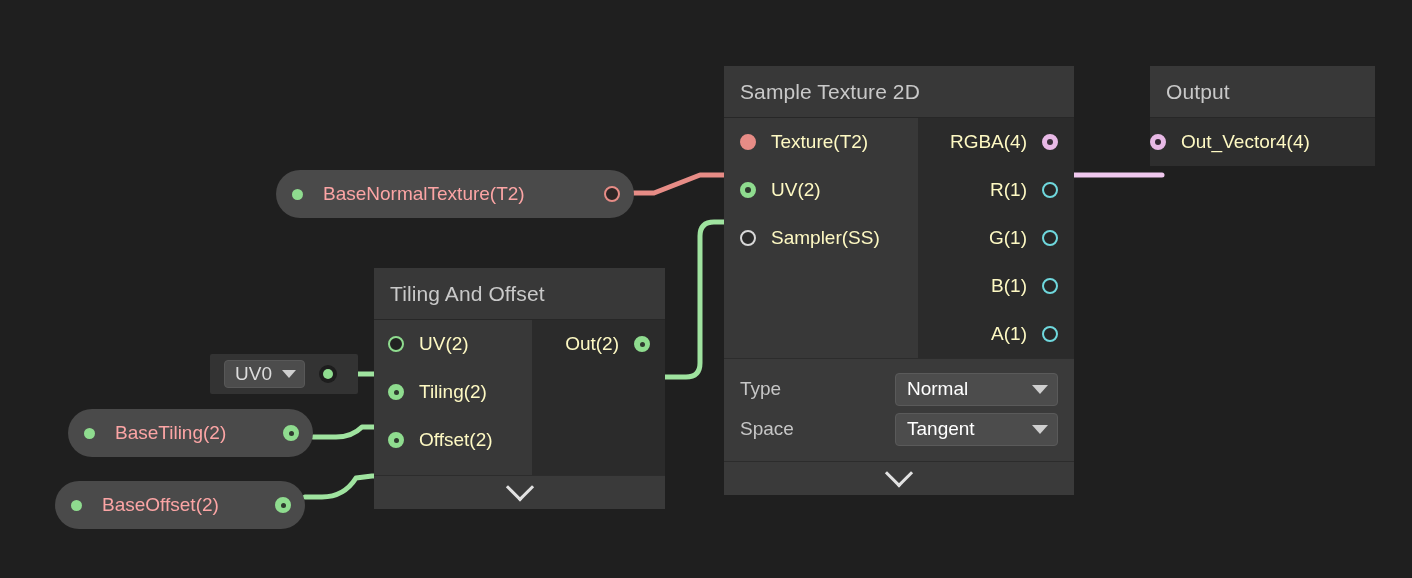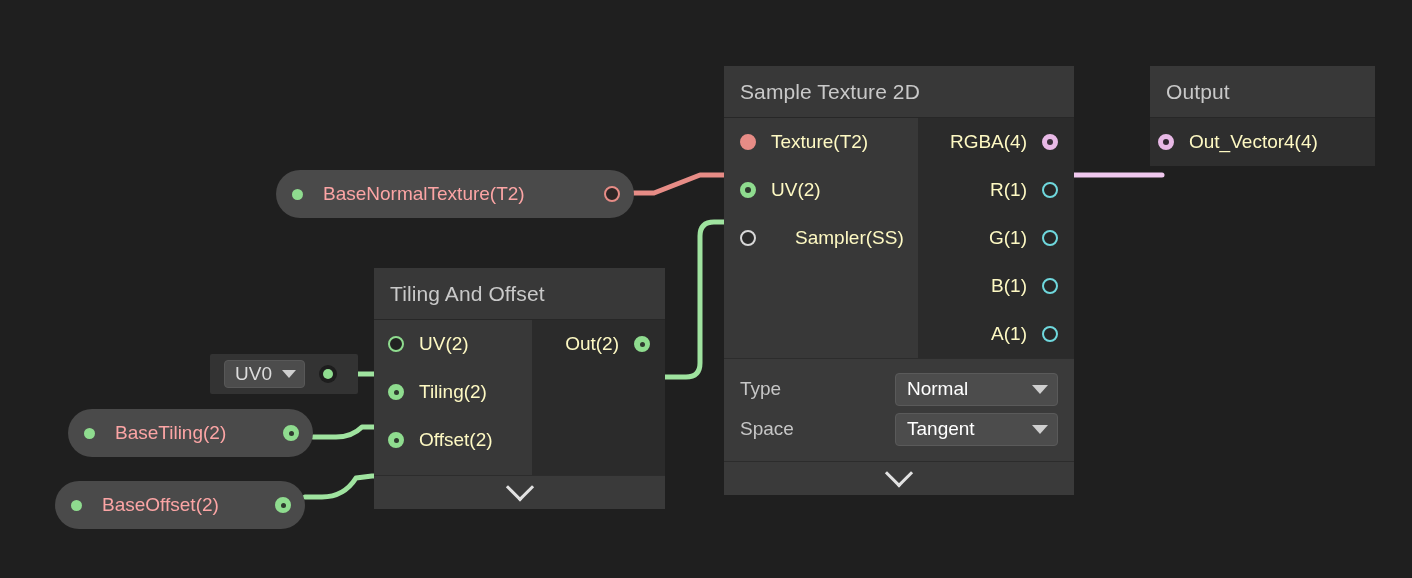--- a/index.html
+++ b/index.html
@@ -122,21 +122,21 @@
     <div class="node-cols">
       <div class="col-in" style="width:194px;">
         <div class="port-row" style="padding:0 0 0 16px;">
           <span class="pdot p-red"></span>
           <span class="port-label" style="margin-left:15px;">Texture(T2)</span>
         </div>
         <div class="port-row" style="padding:0 0 0 16px;">
           <span class="pdot p-green-dot"></span>
           <span class="port-label" style="margin-left:15px;">UV(2)</span>
         </div>
-        <div class="port-row" style="padding:0 0 0 16px;gap:24px;">
+        <div class="port-row" style="padding:0 0 0 16px;">
           <span class="pdot p-white-hollow"></span>
           <span class="port-label" style="margin-left:15px;">Sampler(SS)</span>
         </div>
         <div style="height:28px;"></div>
       </div>
       <div class="col-out">
         <div class="port-row out" style="padding:0 16px 0 0;">
           <span class="port-label" style="margin-right:15px;">RGBA(4)</span>
           <span class="pdot p-pink"></span>
         </div>
@@ -175,21 +175,21 @@
       </div>
     </div>
     <div class="collapse">
       <span class="chev"></span>
     </div>
   </div>
 
   <div class="node" style="left:1150px;top:66px;width:225px;">
     <div class="node-head">Output</div>
     <div class="col-in" style="background:#2e2e2e;">
-      <div class="port-row" style="padding:0 0 0 8px;">
+      <div class="port-row" style="padding:0 0 0 0;">
         <span class="pdot p-pink-solid"></span>
         <span class="port-label" style="margin-left:15px;">Out_Vector4(4)</span>
       </div>
     </div>
   </div>
 
   <div class="node" style="left:374px;top:268px;width:291px;">
     <div class="node-head">Tiling And Offset</div>
     <div class="node-cols">
       <div class="col-in" style="width:158px;">

